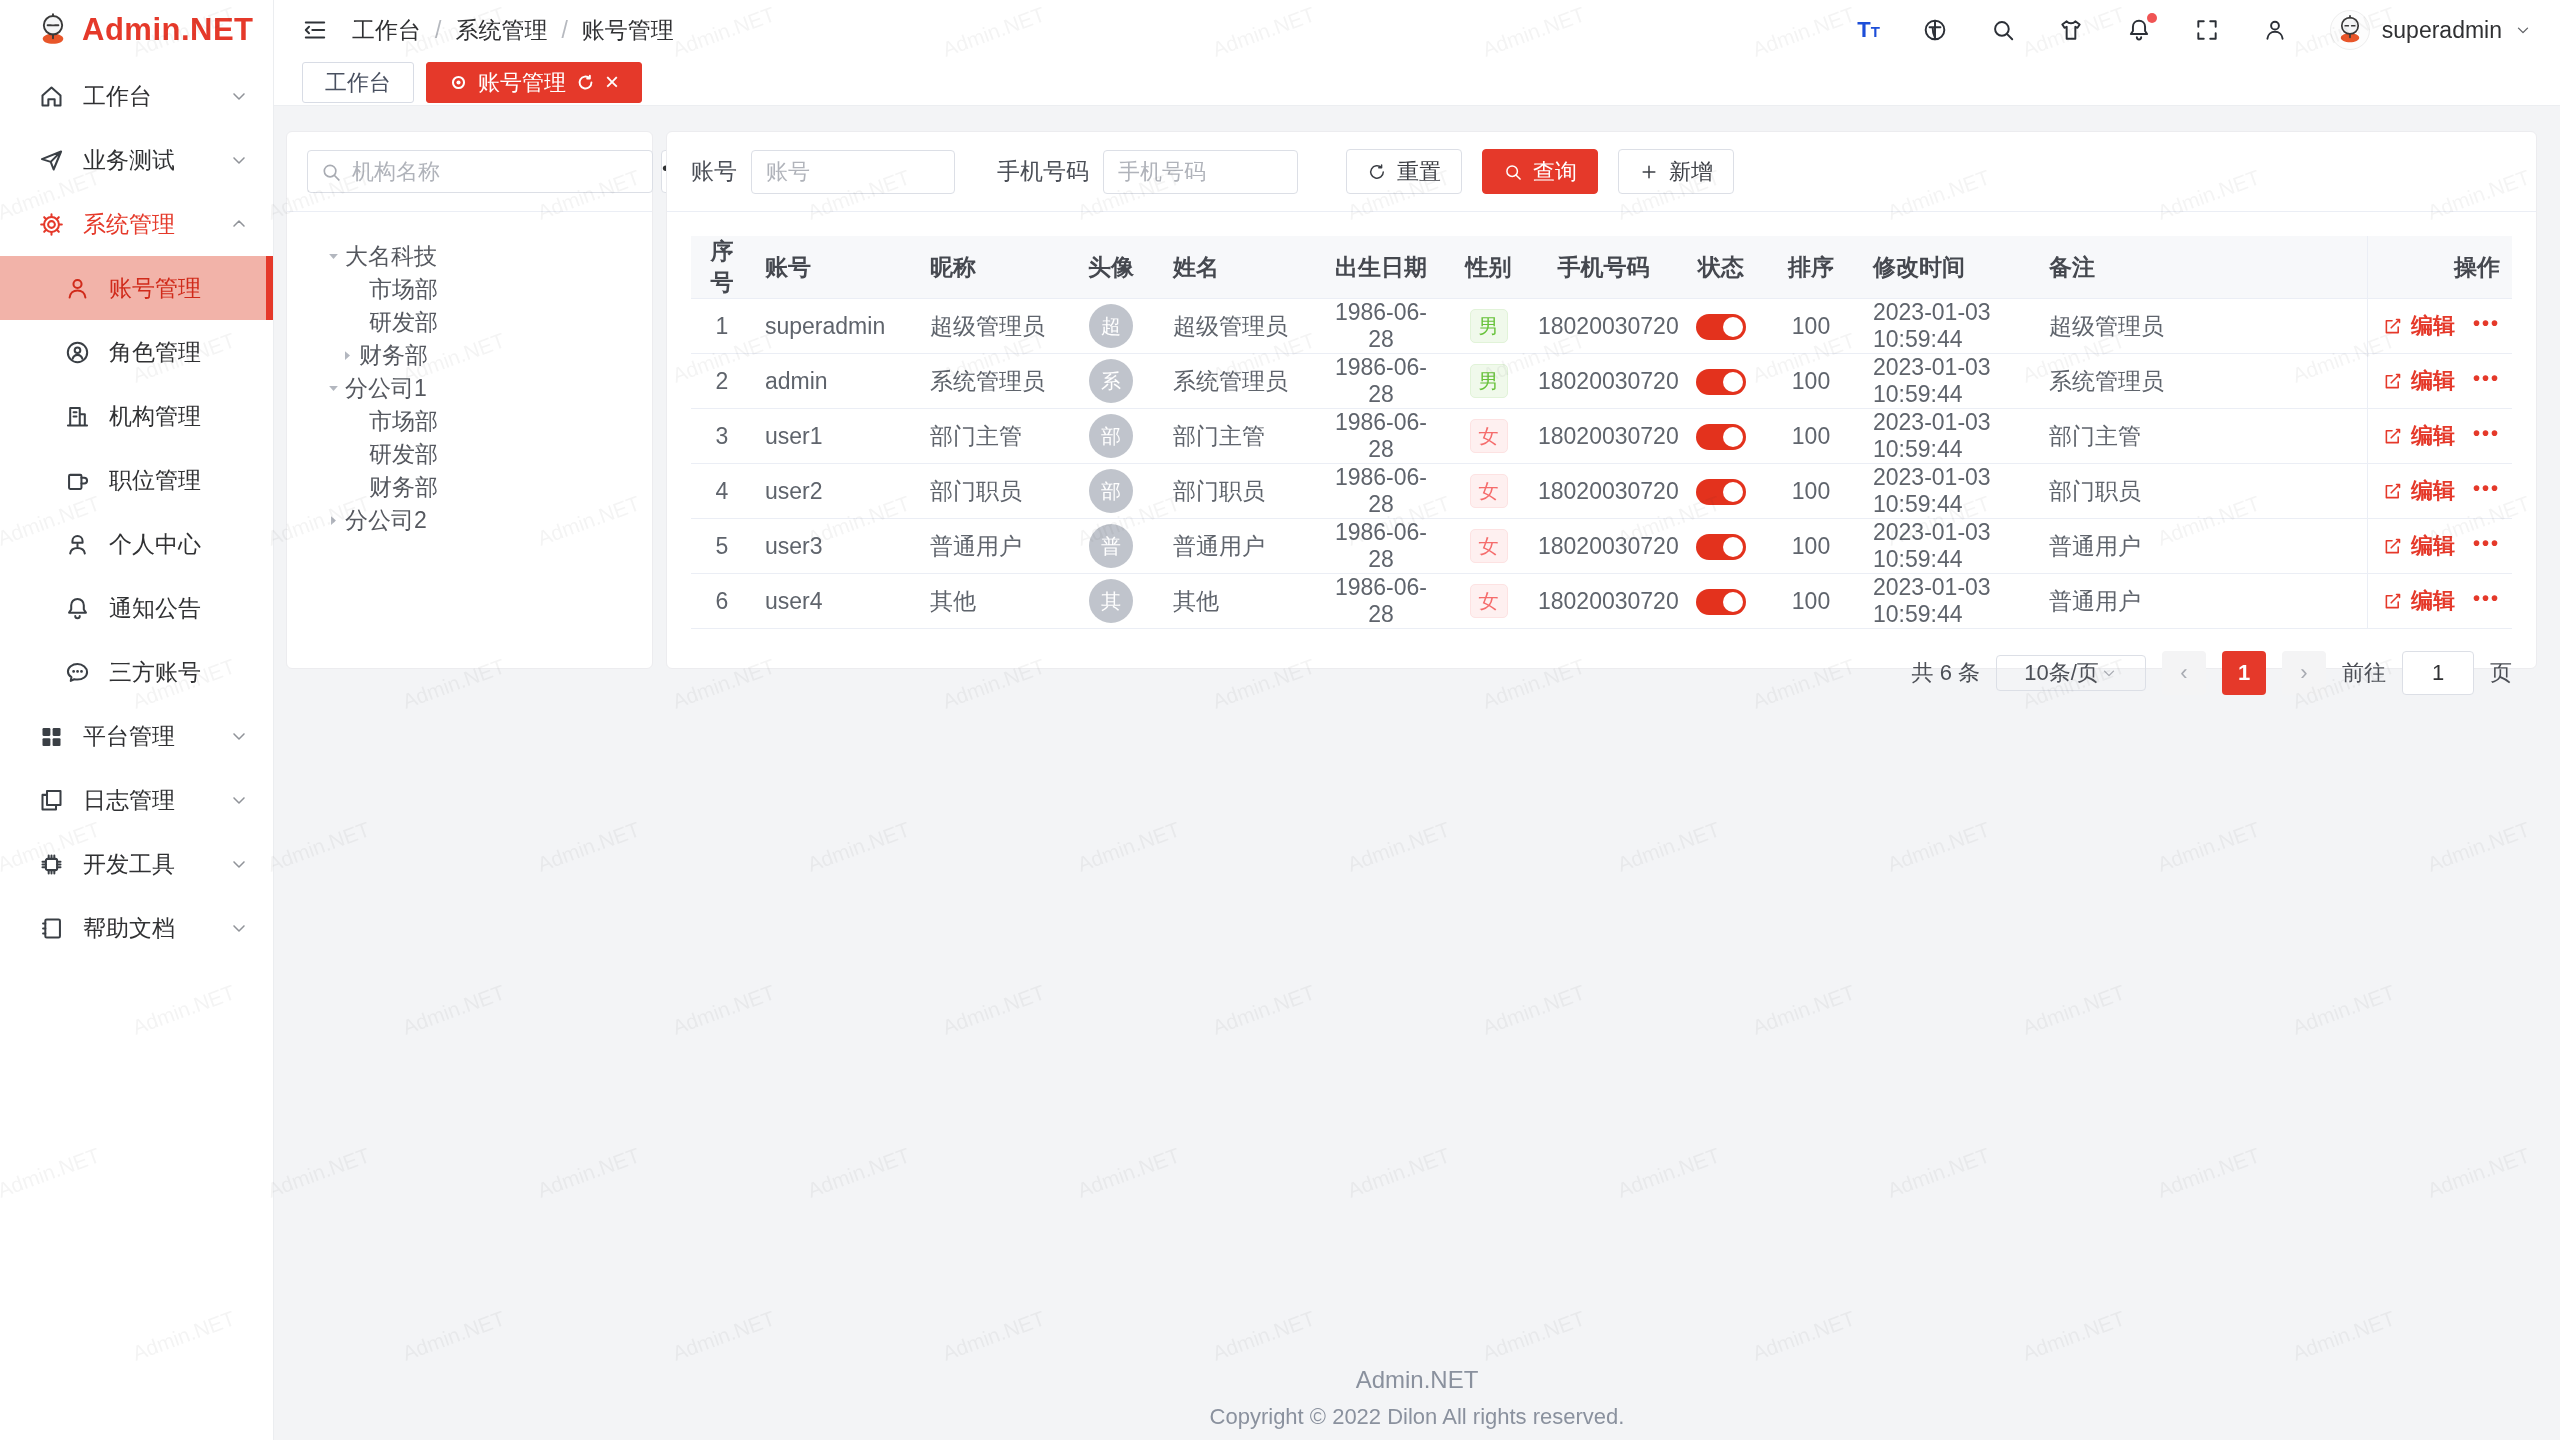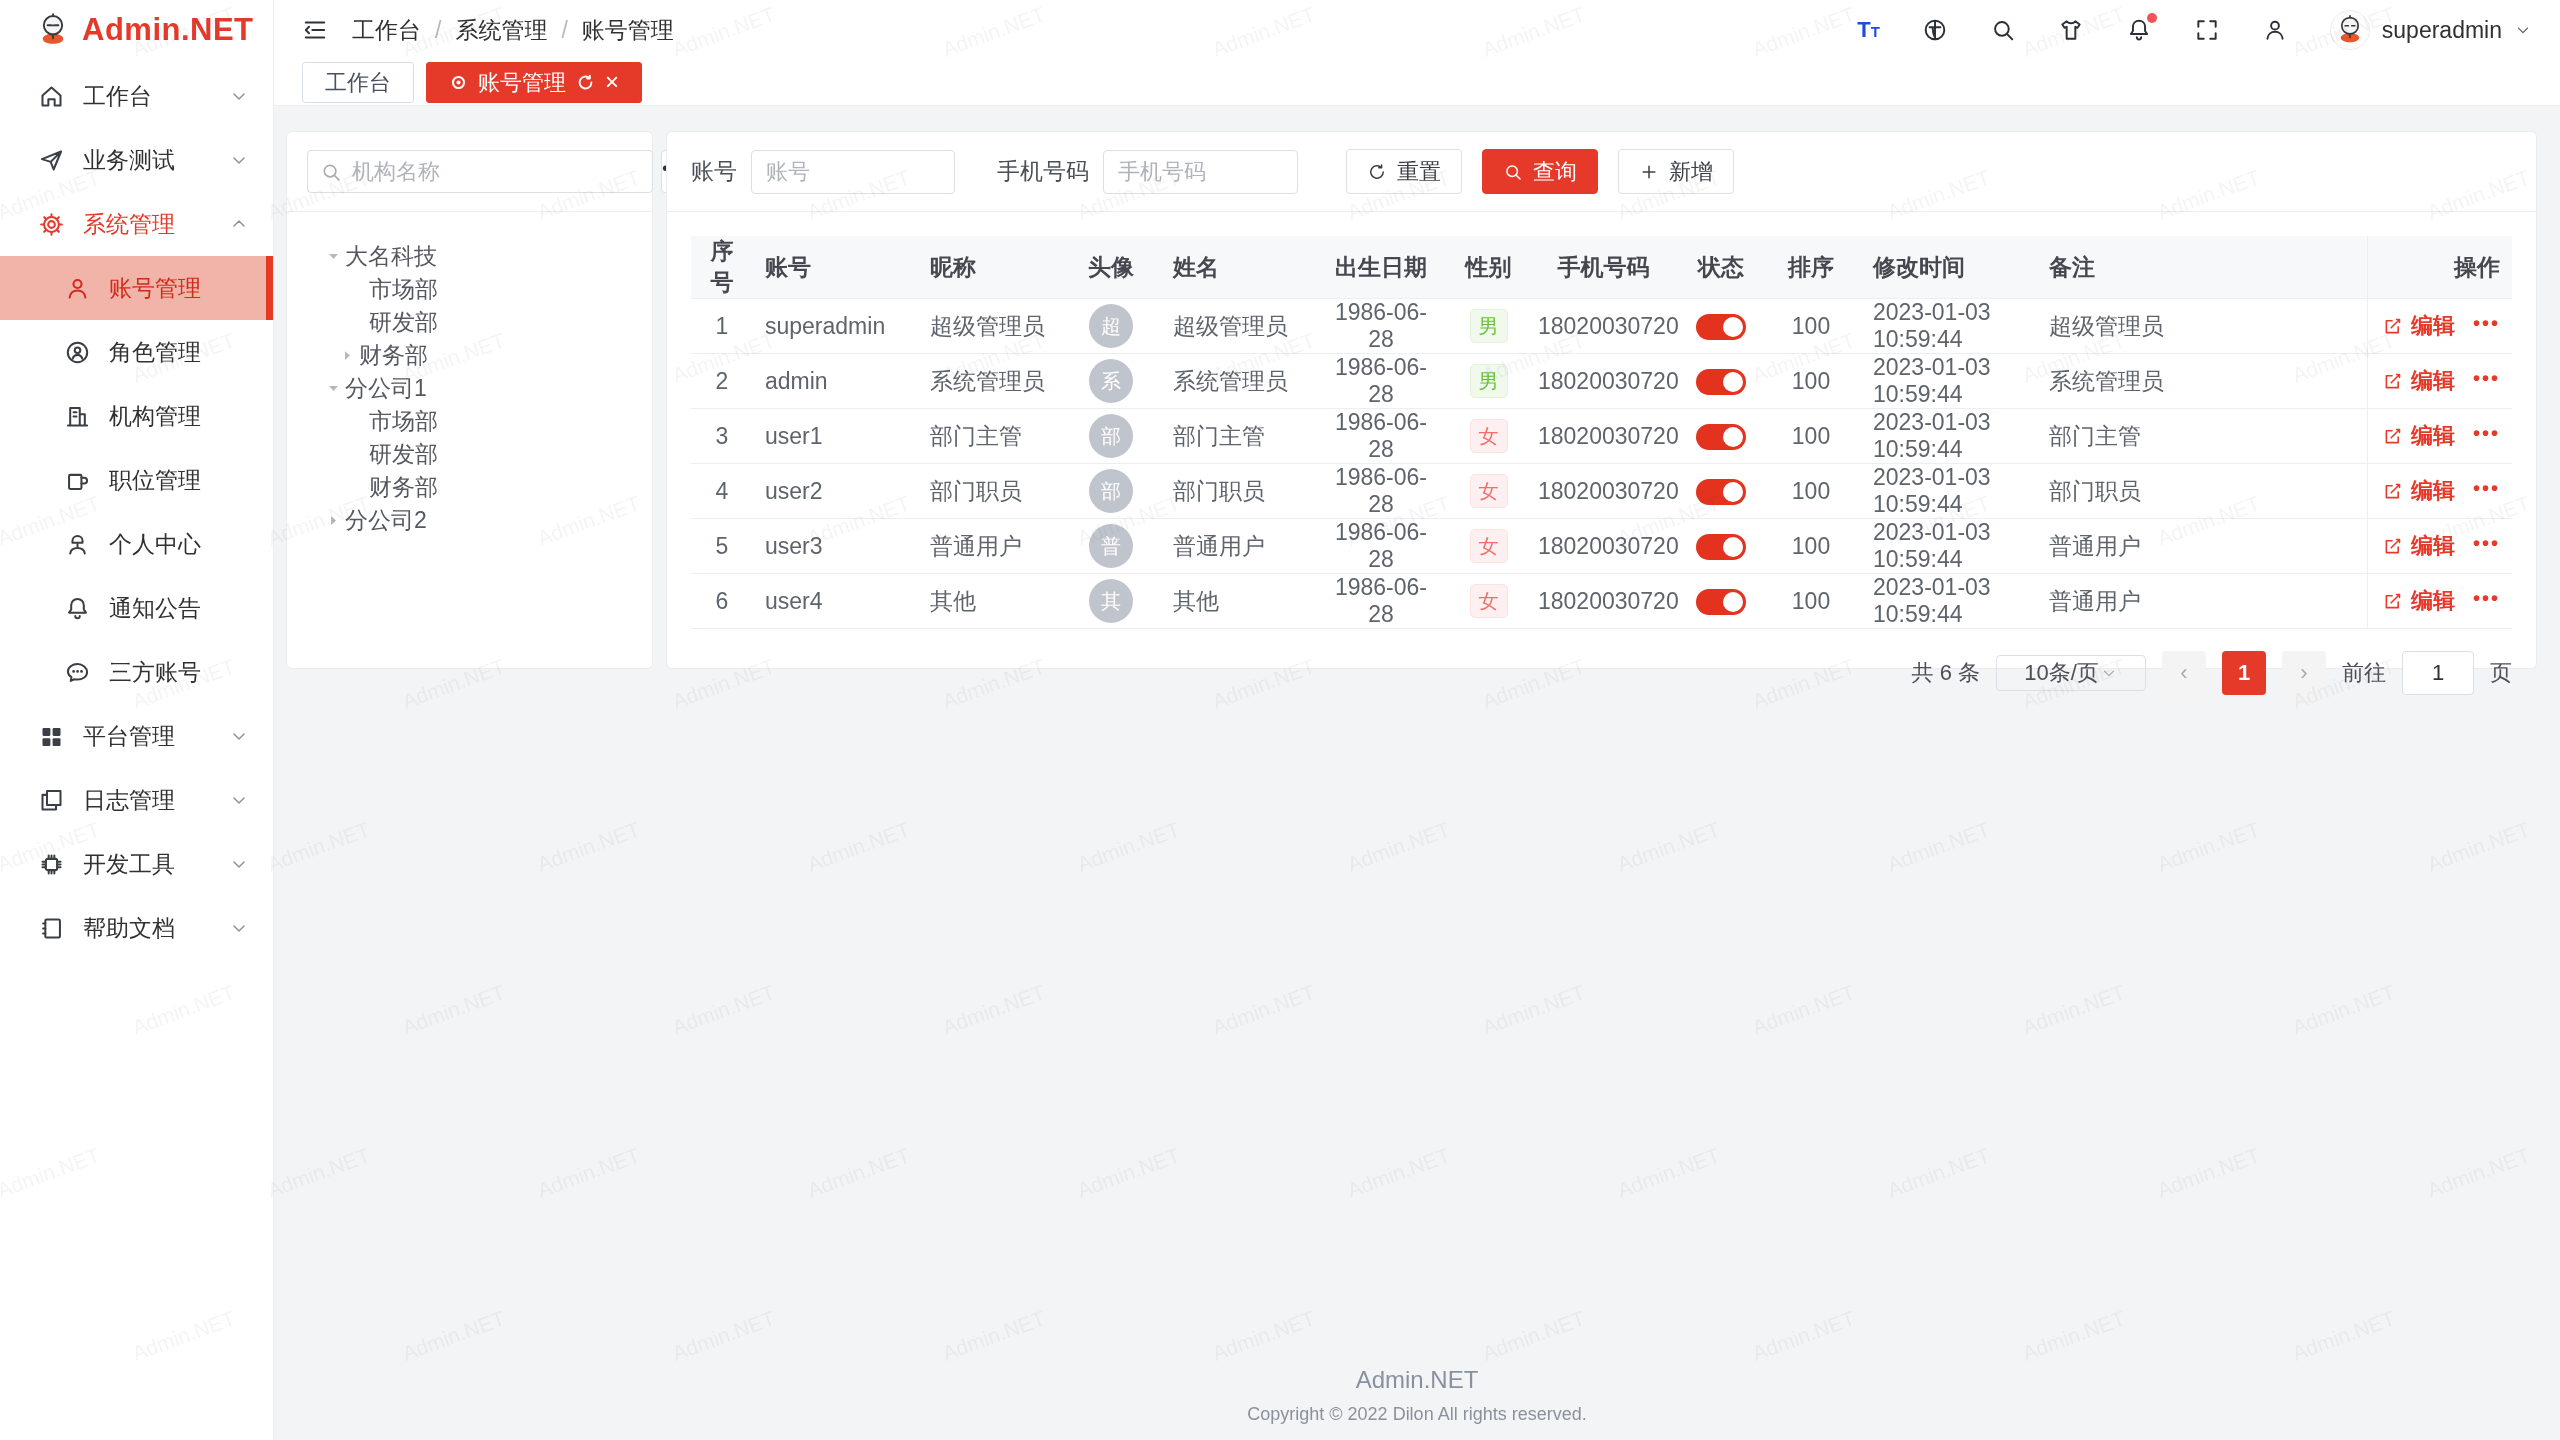--- a/index.html
+++ b/index.html
@@ -117,21 +117,21 @@
   .pager{margin-top:22px;display:flex;align-items:center;justify-content:flex-end;gap:16px;font-size:22px;color:#4c4f56;}
   .psel{width:150px;height:36px;border:1px solid var(--bd);border-radius:4px;display:flex;align-items:center;justify-content:center;gap:1px;cursor:pointer;color:#4c4f56;}
   .psel svg{width:18px;height:18px;color:#a8abb2;}
   .pbtn{width:44px;height:44px;border-radius:4px;background:#f4f4f5;display:flex;align-items:center;justify-content:center;color:#a8abb2;cursor:pointer;font-size:22px;}
   .pcur{width:44px;height:44px;border-radius:4px;background:var(--red);color:#fff;display:flex;align-items:center;justify-content:center;font-weight:700;cursor:pointer;}
   .pgoto{width:72px;height:44px;border:1px solid var(--bd);border-radius:4px;text-align:center;font-size:22px;color:var(--txt);outline:0;font-family:inherit;}
 
   
   .footer{position:absolute;left:274px;right:0;top:1366px;text-align:center;color:#8a919e;}
   .footer .f1{font-size:24px;margin-bottom:10px;}
-  .footer .f2{font-size:18px;}
+  .footer .f2{font-size:22px;}
 
   
   .wm-layer{position:absolute;inset:0;pointer-events:none;z-index:40;overflow:hidden;}
   .wm{position:absolute;font-size:21px;color:rgba(60,60,60,.055);transform:rotate(-20deg);white-space:nowrap;}
 </style>
 </head>
 <body>
 
 <aside class="sidebar">
   <div class="logo-row">

